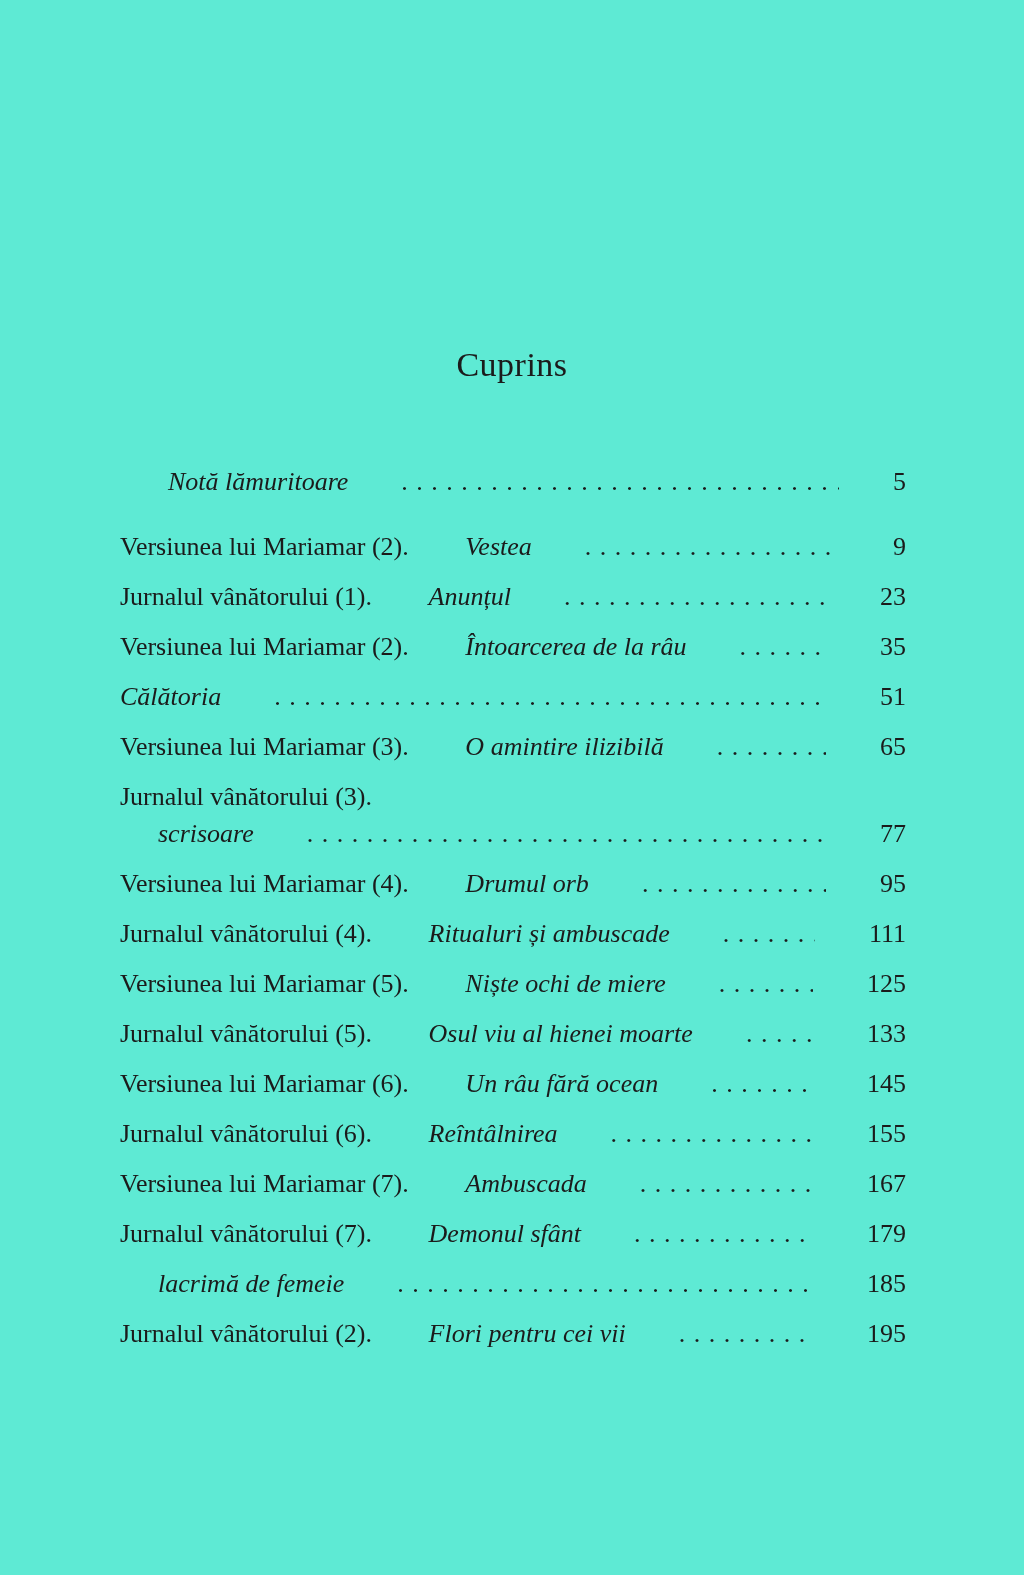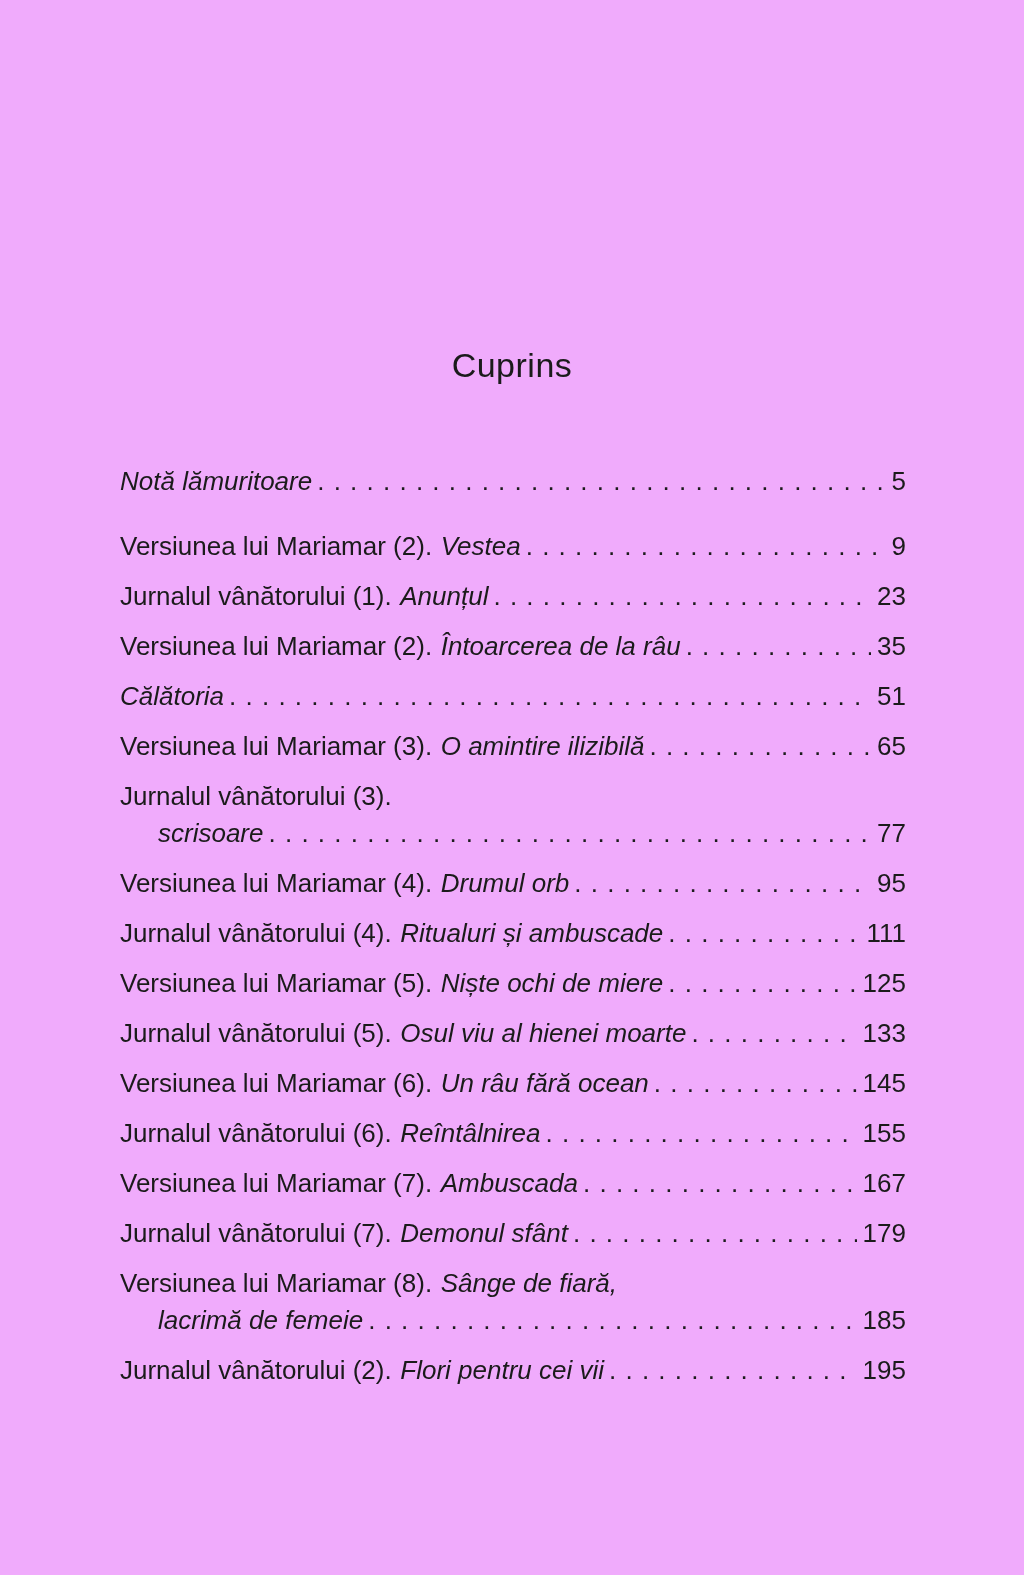--- a/index.html
+++ b/index.html
@@ -4,23 +4,23 @@
 <style>
   html, body {
     margin: 0;
     padding: 0;
     background: #ffffff;
   }
   .book-page {
     position: relative;
     width: 1024px;
     height: 1575px;
-    background: #f0abfc;
+    background: #5eead4;
     color: #1b1b1b;
-    font-family: Liberation Sans, sans-serif;
+    font-family: Liberation Serif, serif;
     overflow: hidden;
     box-sizing: border-box;
   }
   .page-title {
     margin: 343px 0 0 0;
     font-size: 34px;
     font-weight: 400;
     line-height: 44px;
     text-align: center;
     letter-spacing: 0.5px;
@@ -34,20 +34,21 @@
     margin-bottom: 13px;
   }
   .toc-entry.first {
     margin-bottom: 28px;
   }
   .toc-line {
     display: flex;
     align-items: baseline;
     line-height: 37px;
     white-space: nowrap;
+    gap: 48px;
   }
   .prefix {
     flex: 0 0 auto;
   }
   .prefix:not(:empty) {
     margin-right: 0.33em;
   }
   .entry-title {
     flex: 0 0 auto;
     font-style: italic;
@@ -209,25 +210,20 @@
       <div class="toc-entry">
     <div class="toc-line line1">
       <span class="prefix">Jurnalul vânătorului (7).</span>
       <span class="entry-title">Demonul sfânt</span>
       <span class="dots"></span>
       <span class="page-num">179</span>
     </div>
 
   </div>
       <div class="toc-entry">
-    <div class="toc-line line1">
-      <span class="prefix">Versiunea lui Mariamar (8).</span>
-      <span class="entry-title">Sânge de fiară,</span>
-
-    </div>
     <div class="toc-line line2">
       <span class="wrap-text">lacrimă de femeie</span>
       <span class="dots"></span>
       <span class="page-num">185</span>
     </div>
   </div>
       <div class="toc-entry">
     <div class="toc-line line1">
       <span class="prefix">Jurnalul vânătorului (2).</span>
       <span class="entry-title">Flori pentru cei vii</span>

